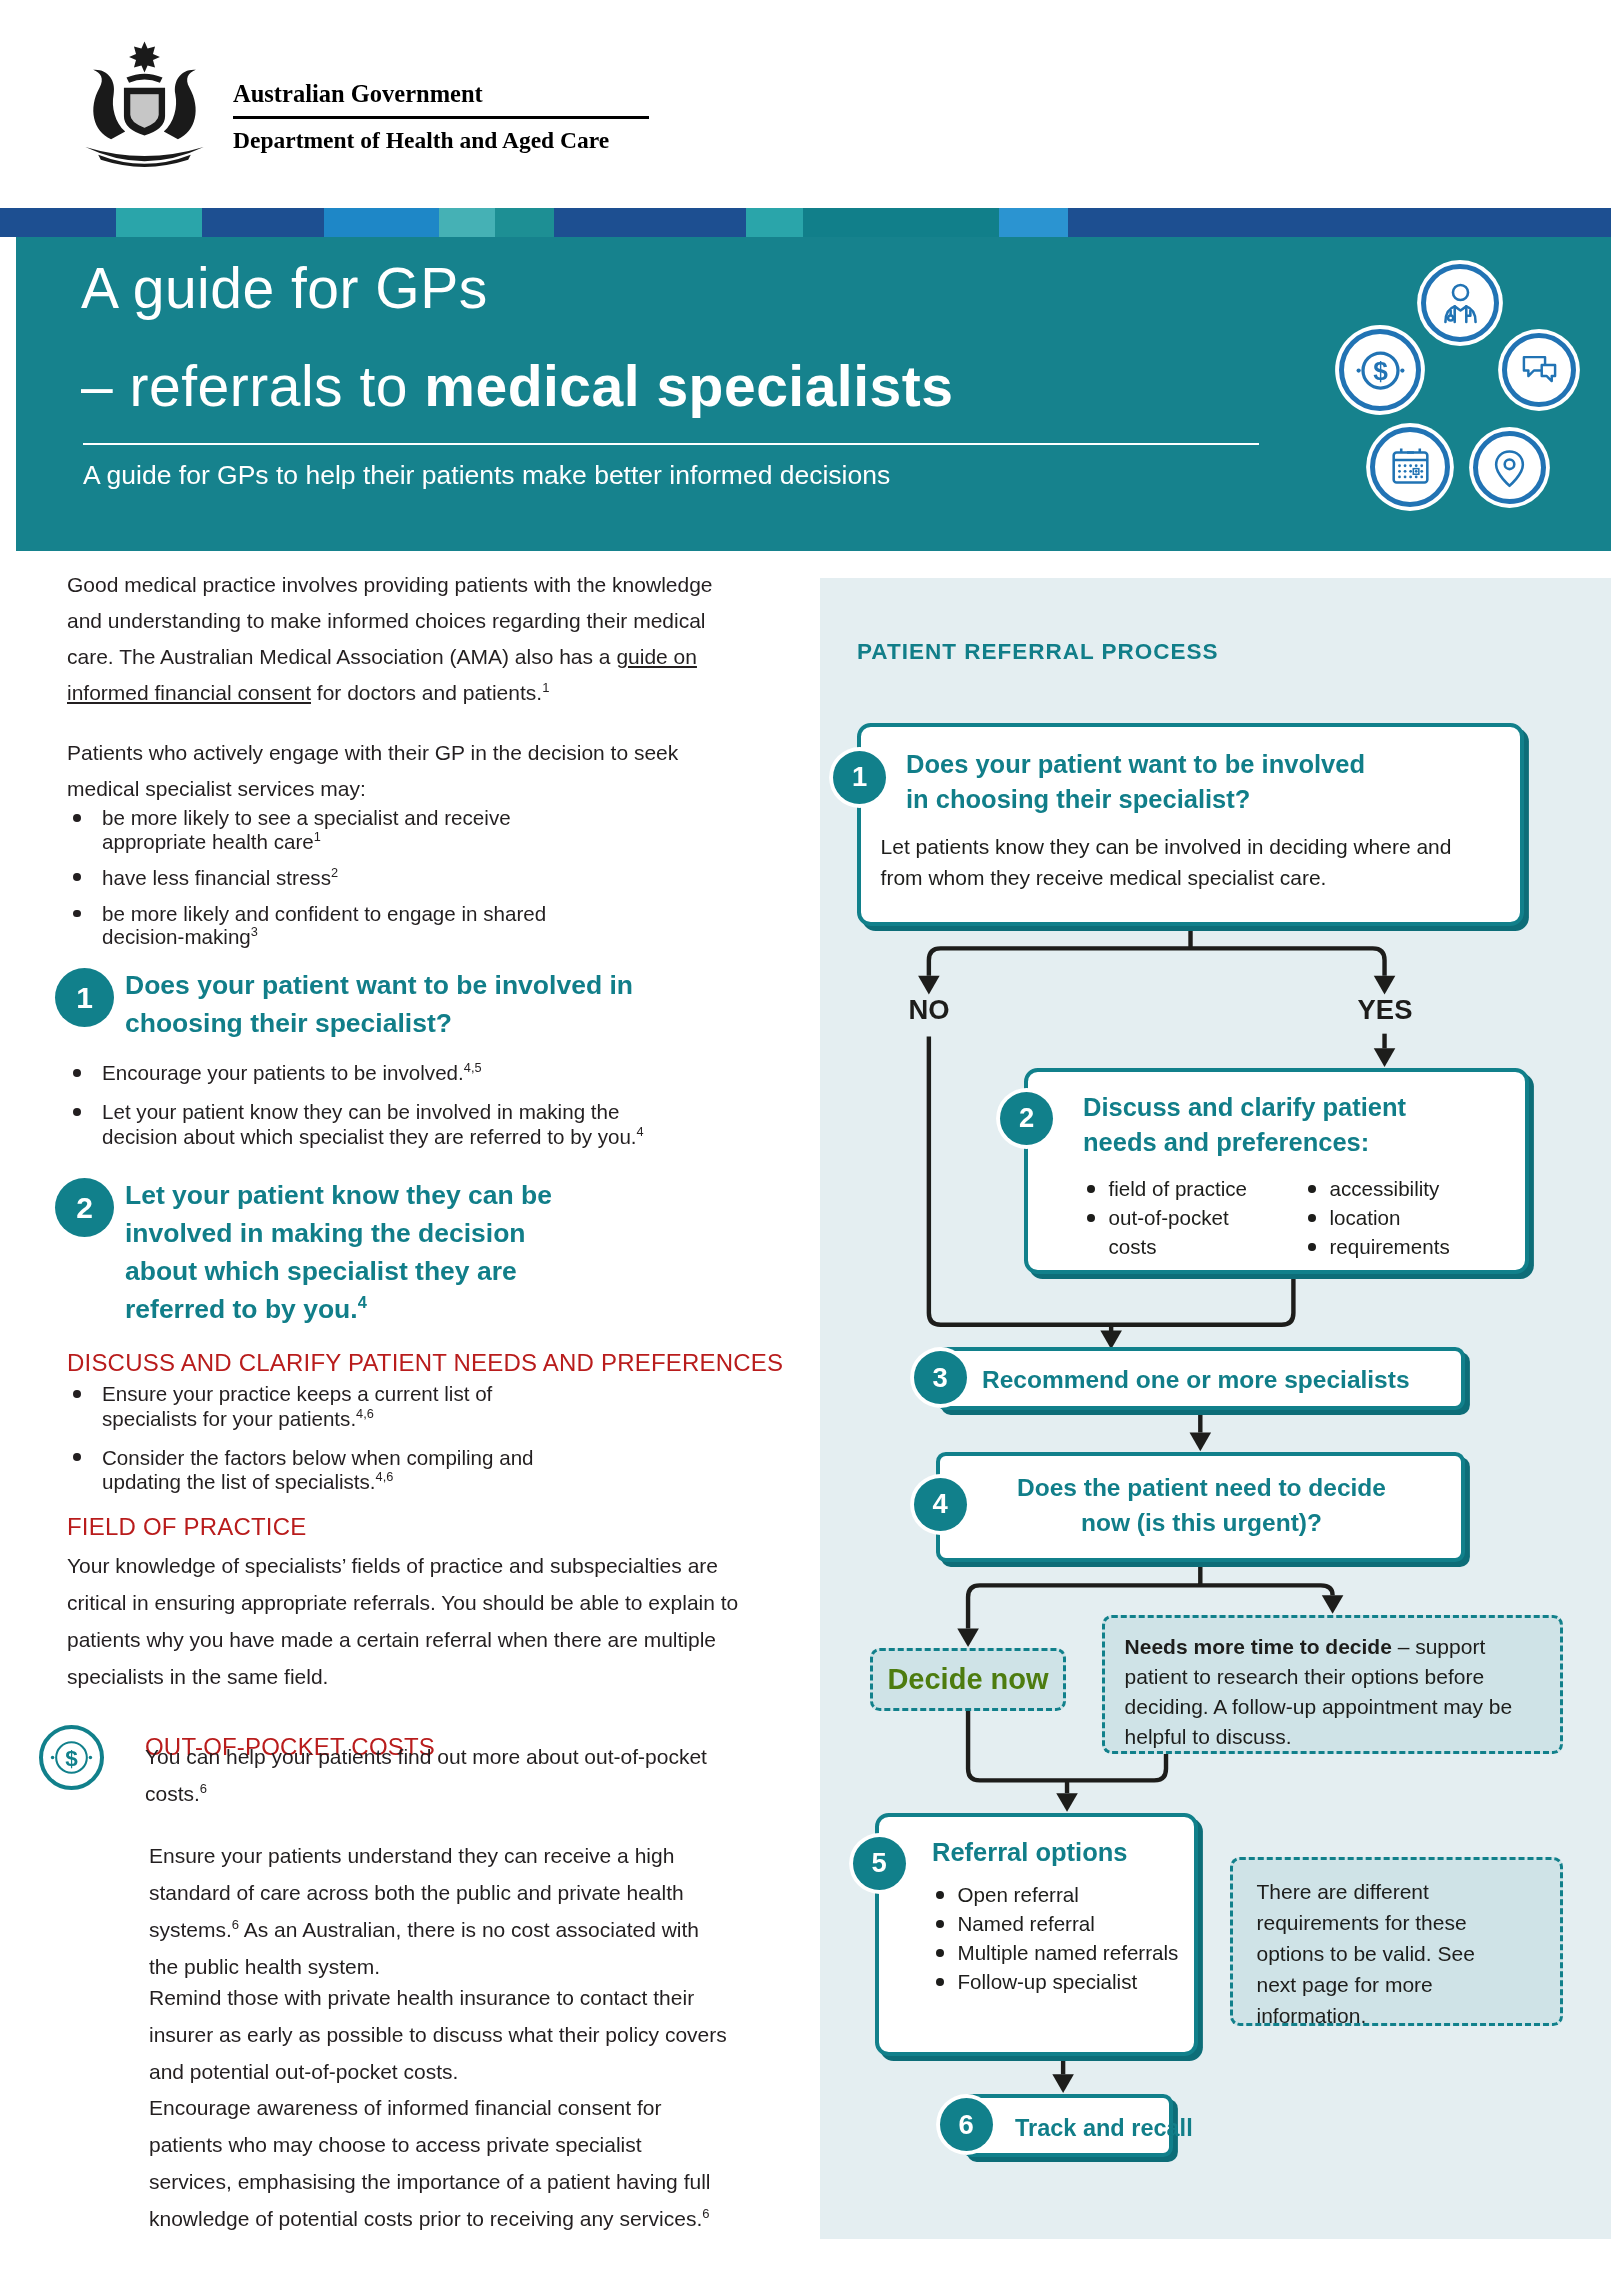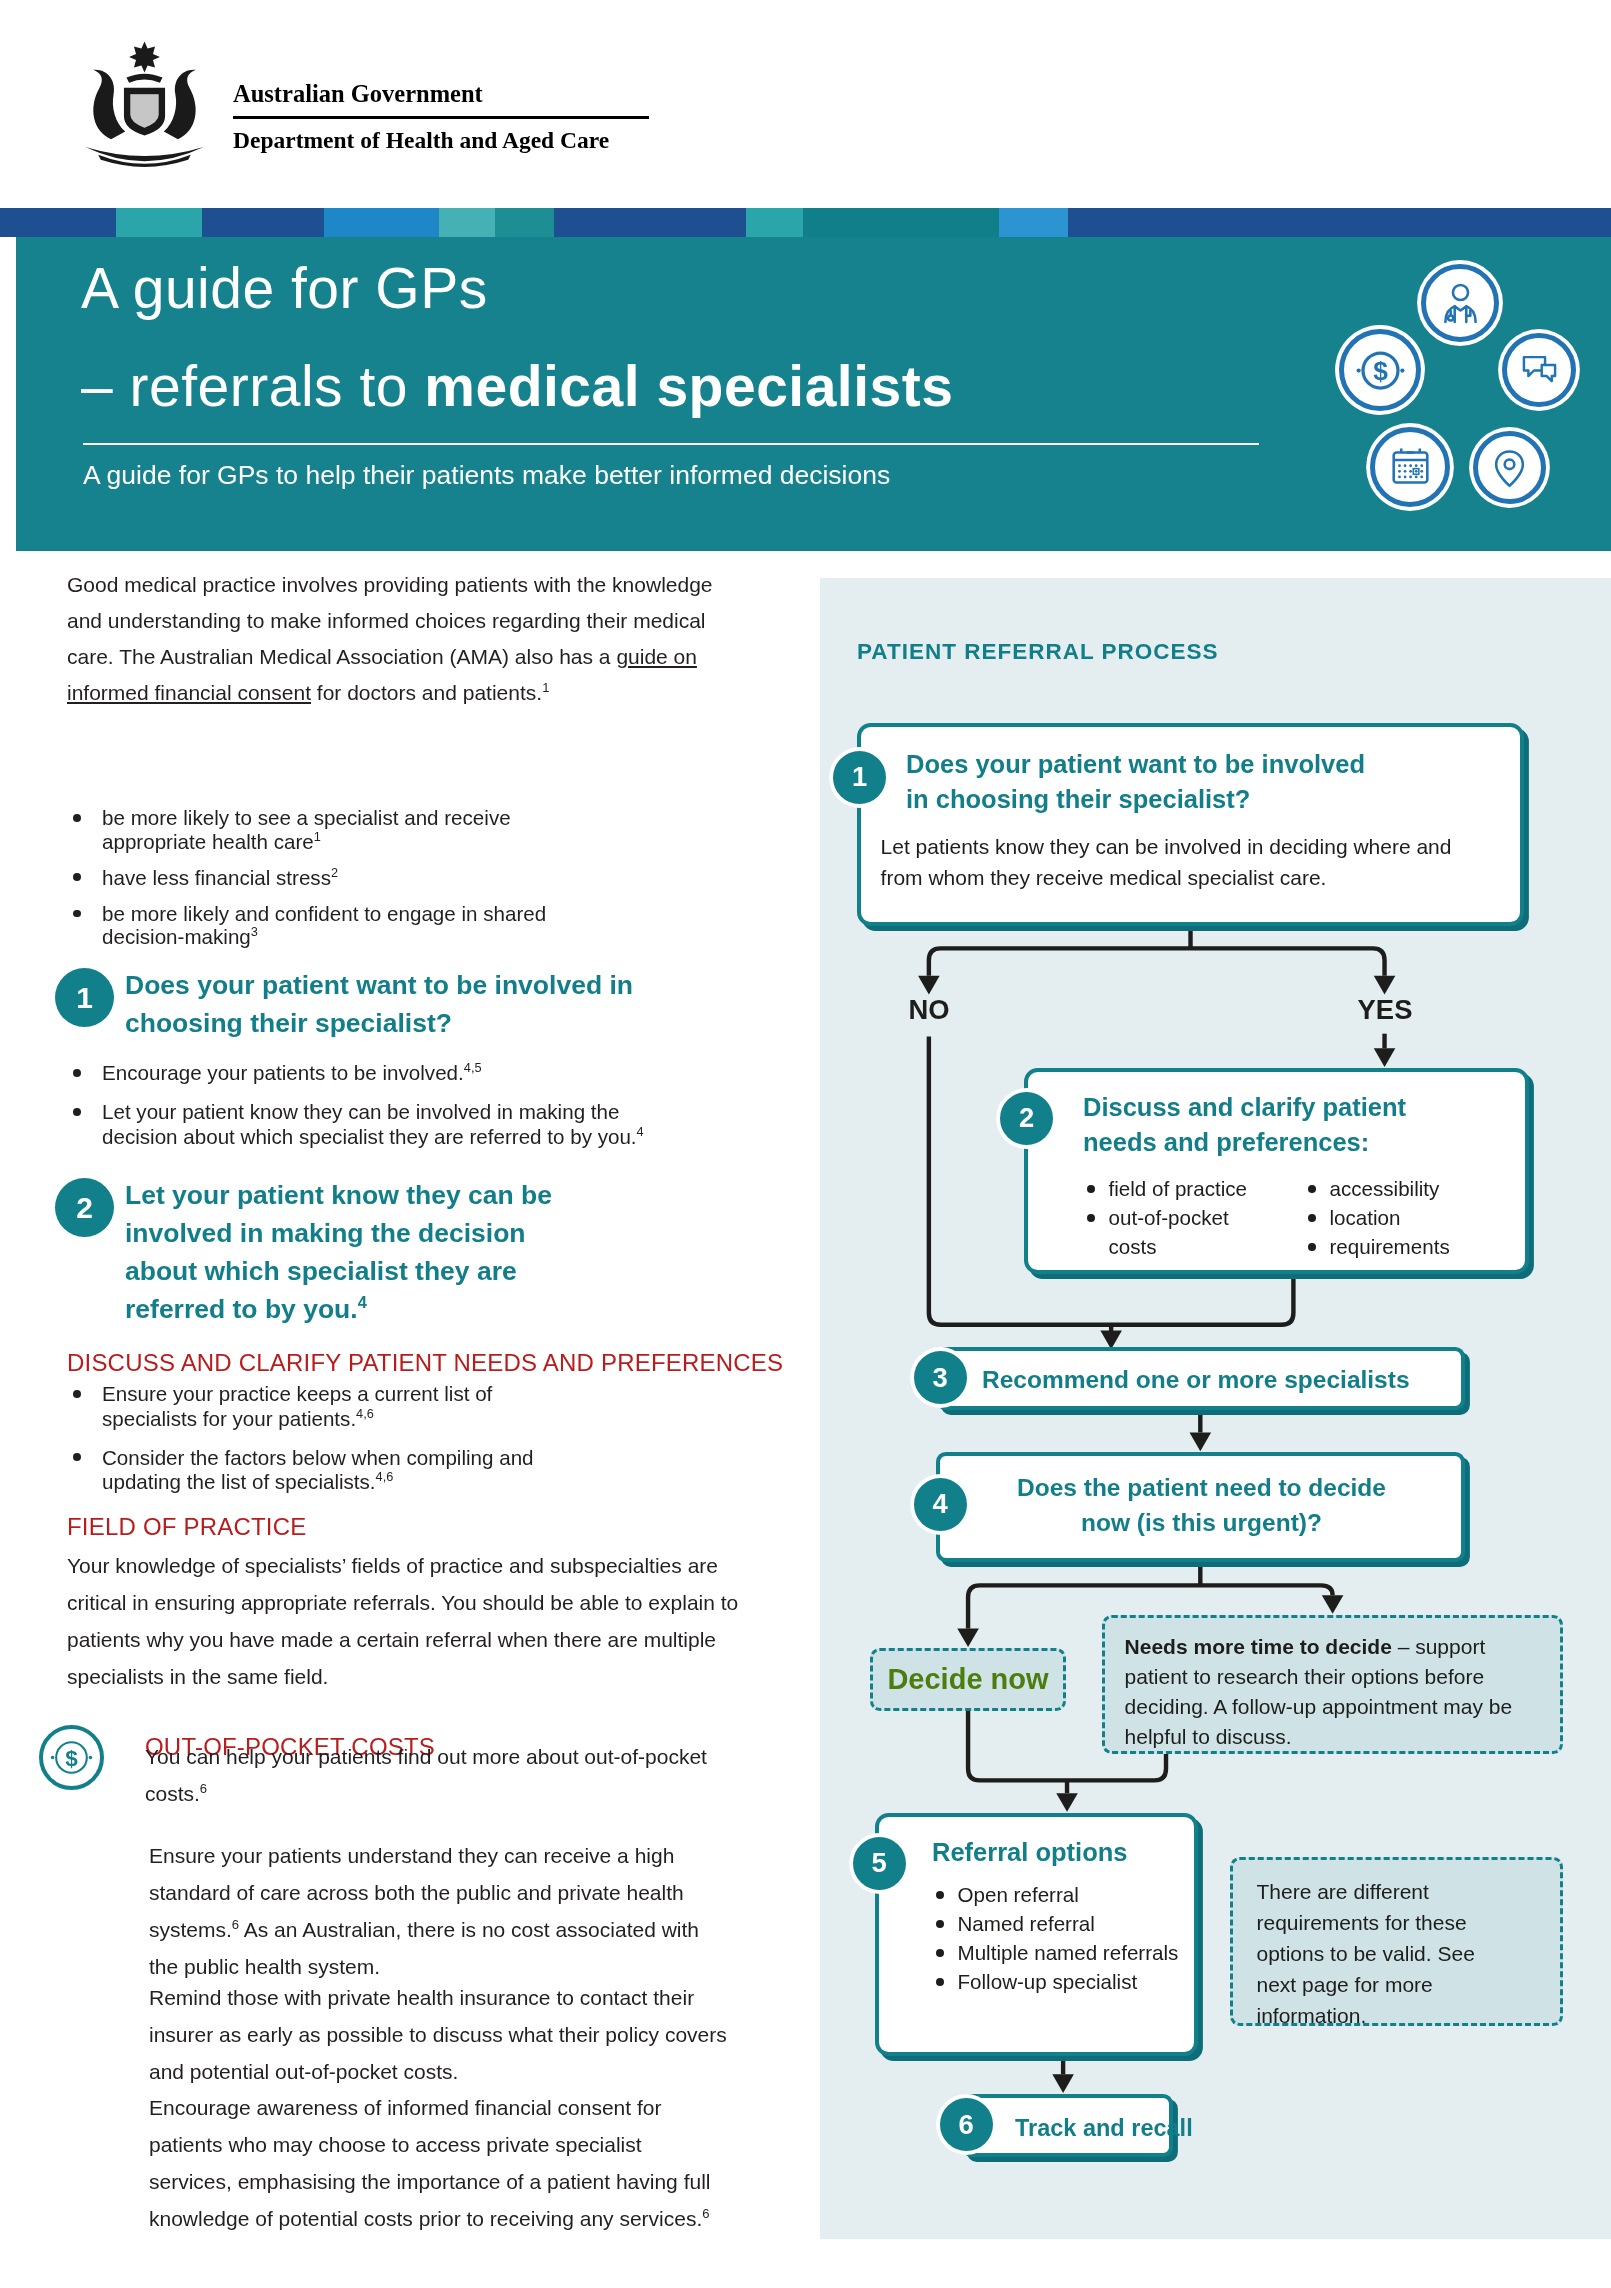--- a/index.html
+++ b/index.html
@@ -146,20 +146,21 @@
       <svg width="47" height="47" viewBox="0 0 44 44" fill="none" stroke="#2173b4" stroke-width="2.4">
         <path d="M22 39 C22 39 9.5 28.5 9.5 19.5 C9.5 12 15 7 22 7 C29 7 34.5 12 34.5 19.5 C34.5 28.5 22 39 22 39 Z"></path>
         <circle cx="22" cy="19" r="4.5"></circle>
       </svg>
     </div>
   </div>
 
   <div class="para" style="left:67px;top:567px;width:652px;">
     <span>Good medical practice involves providing patients with the knowledge and understanding to make informed choices regarding their medical care. The Australian Medical Association (AMA) also has a </span><a class="doclink">guide on informed financial consent</a><span> for doctors and patients.</span><sup>1</sup>
   </div>
+  <div class="para" style="left:67px;top:735px;width:632px;">Patients who actively engage with their GP in the decision to seek medical specialist services may:</div>
 
   <div class="blist" style="left:67px;top:806px;width:519px;">
     <div class="b"><span>be more likely to see a specialist and receive appropriate health care</span><sup>1</sup></div>
     <div class="b"><span>have less financial stress</span><sup>2</sup></div>
     <div class="b"><span>be more likely and confident to engage in shared decision-making</span><sup>3</sup></div>
   </div>
 
   <div class="secnum" style="left:55px;top:968px;">1</div>
   <div class="sechead" style="left:125px;top:966px;width:578px;">Does your patient want to be involved in choosing their specialist?</div>
   <div class="blist" style="left:67px;top:1061px;width:617px;">

